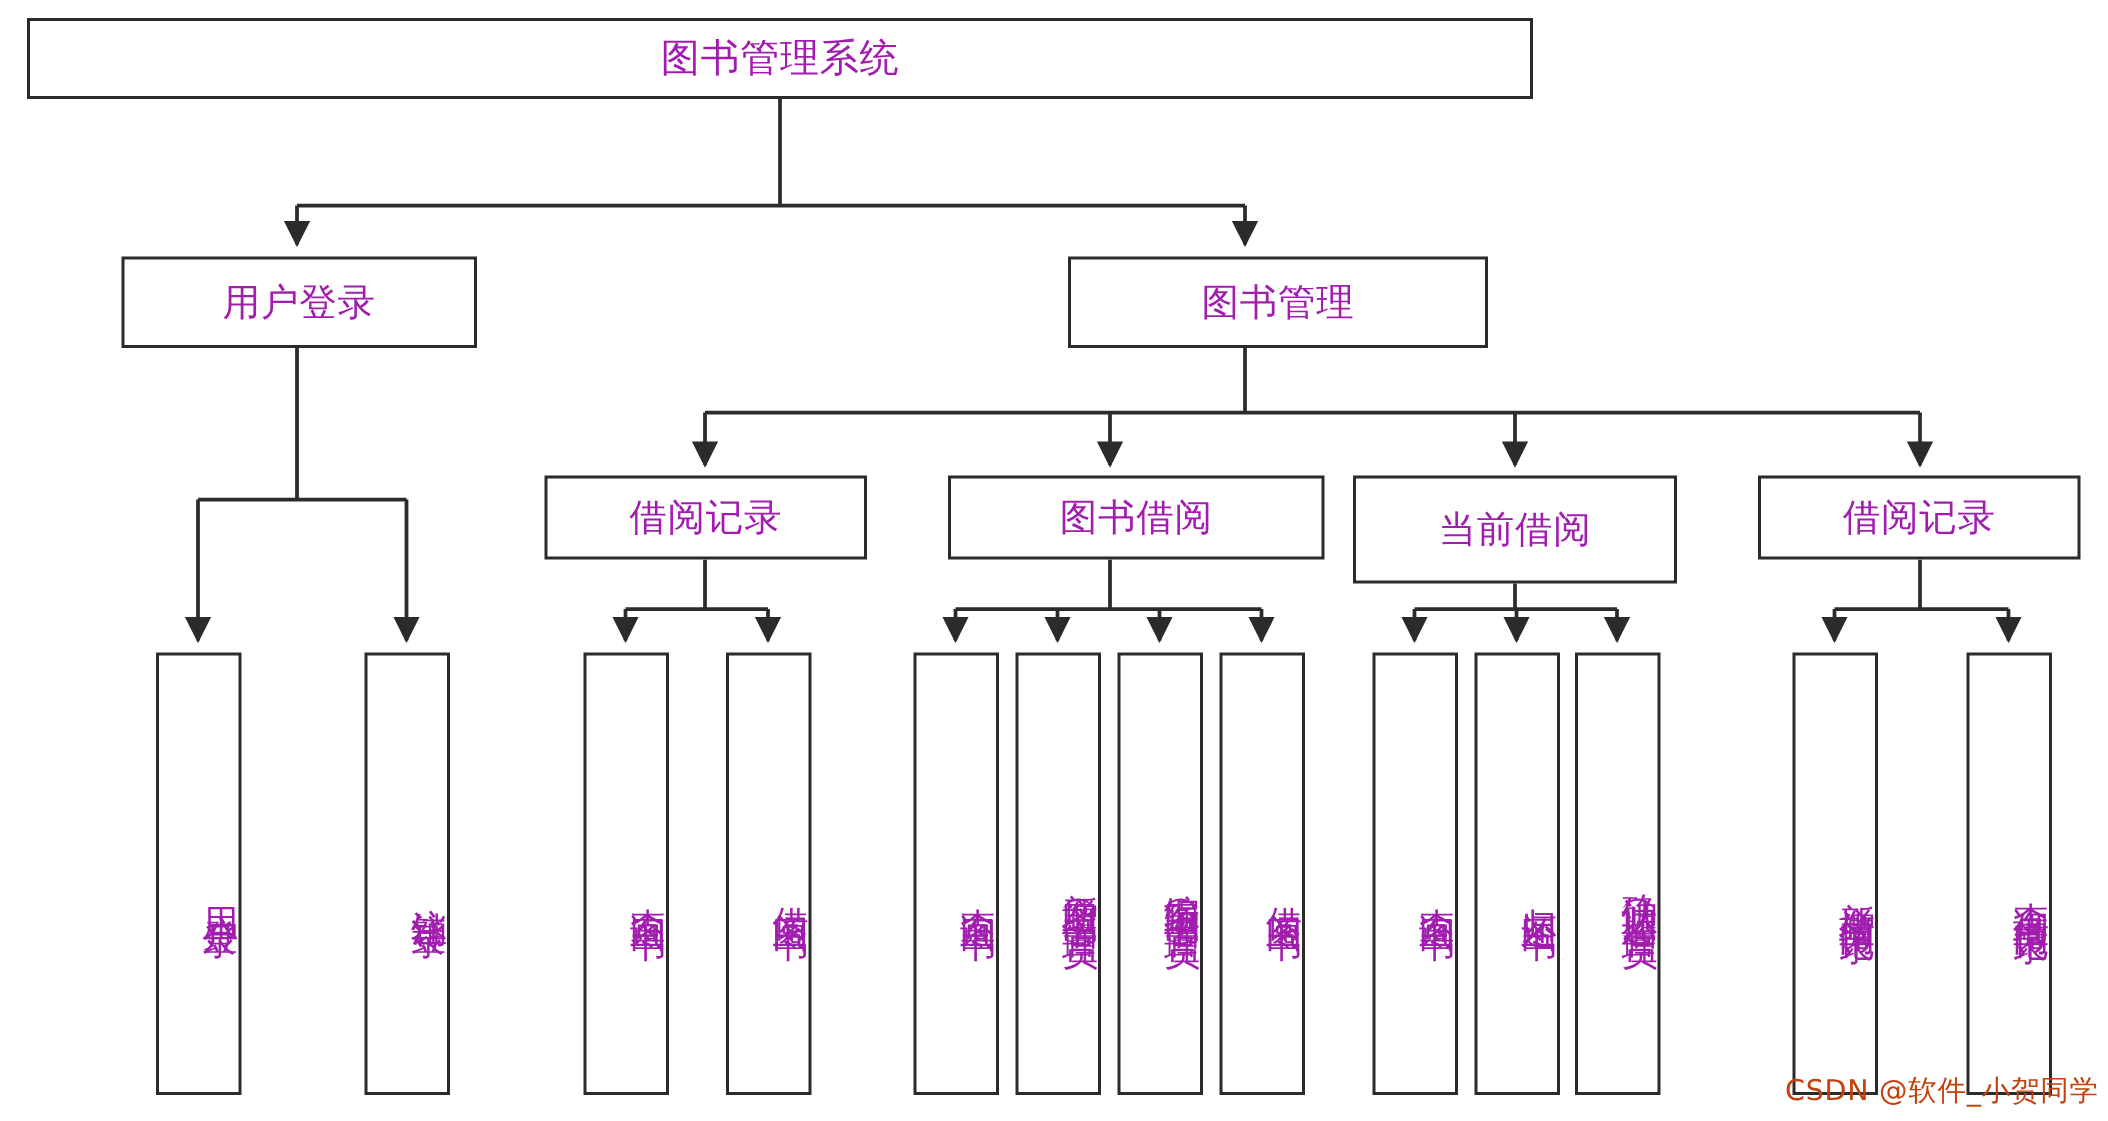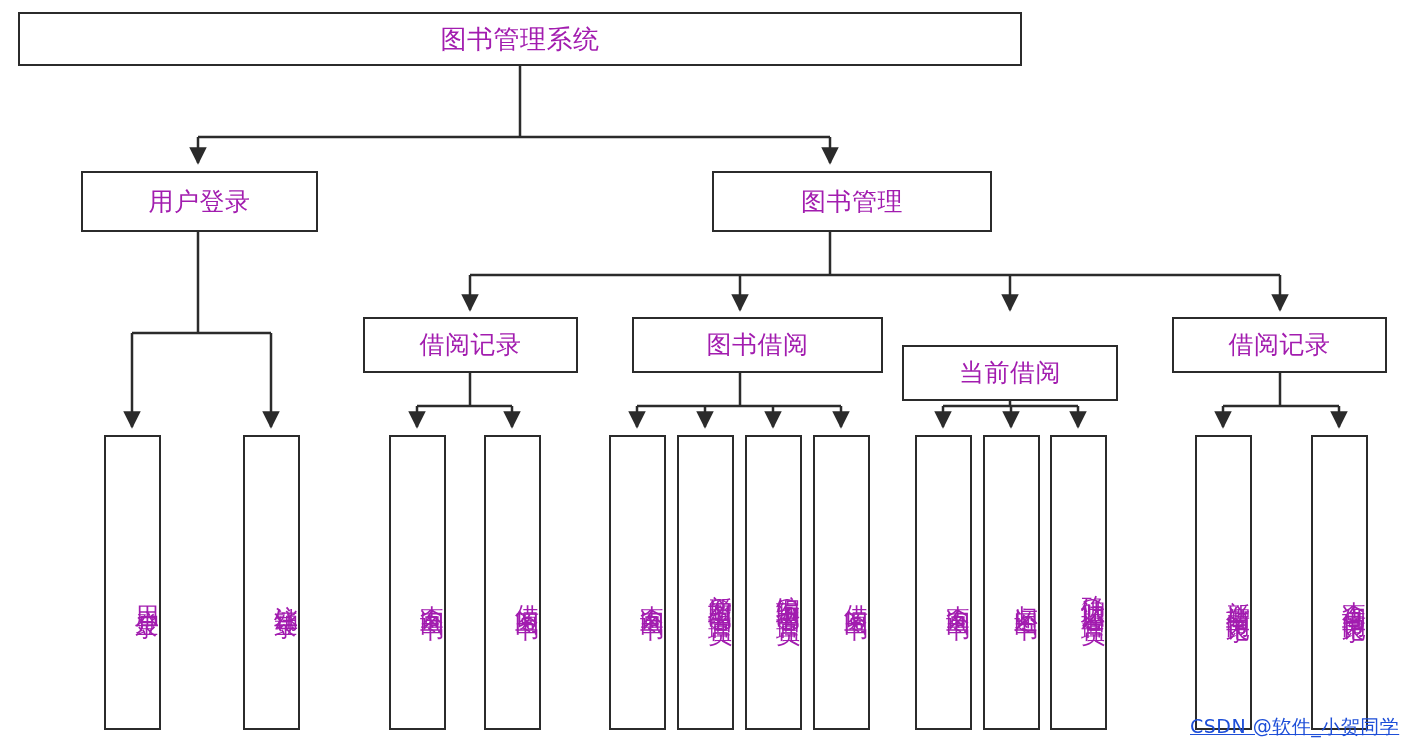--- a/index.html
+++ b/index.html
@@ -57,24 +57,23 @@
   .node-v .node-label {
     writing-mode: vertical-rl;
     text-orientation: upright;
     letter-spacing: 4px;
   }
   .watermark {
     position: absolute;
     left: 1190px;
     top: 714px;
     font-size: 19px;
-    color: #1d4ed8;
+    color: #c2410c;
     white-space: nowrap;
     letter-spacing: 0.5px;
-    text-decoration: underline;
   }
 </style>
 </head>
 <body>
 
 <div id="diagram-root">
 
   <svg id="connector-layer" viewBox="0 0 1405 747" xmlns="http://www.w3.org/2000/svg">
     <defs>
       <marker id="arrow" viewBox="0 0 10 10" refX="9" refY="5" markerWidth="7" markerHeight="7" orient="auto-start-reverse">
@@ -138,21 +137,21 @@
   <div class="node node-h" style="left:712px; top:171px; width:280px; height:61px;">
     <span class="node-label">图书管理</span>
   </div>
 
   <div class="node node-h" style="left:363px; top:317px; width:215px; height:56px;">
     <span class="node-label">借阅记录</span>
   </div>
   <div class="node node-h" style="left:632px; top:317px; width:251px; height:56px;">
     <span class="node-label">图书借阅</span>
   </div>
-  <div class="node node-h" style="left:902px; top:317px; width:216px; height:56px;margin-top:28px;">
+  <div class="node node-h" style="left:902px; top:317px; width:216px; height:72px;">
     <span class="node-label">当前借阅</span>
   </div>
   <div class="node node-h" style="left:1172px; top:317px; width:215px; height:56px;text-align:right;">
     <span class="node-label">借阅记录</span>
   </div>
 
   <div class="node node-v" style="left:104px; top:435px; width:57px; height:295px;">
     <span class="node-label">用户登录</span>
   </div>
   <div class="node node-v" style="left:243px; top:435px; width:57px; height:295px;">

